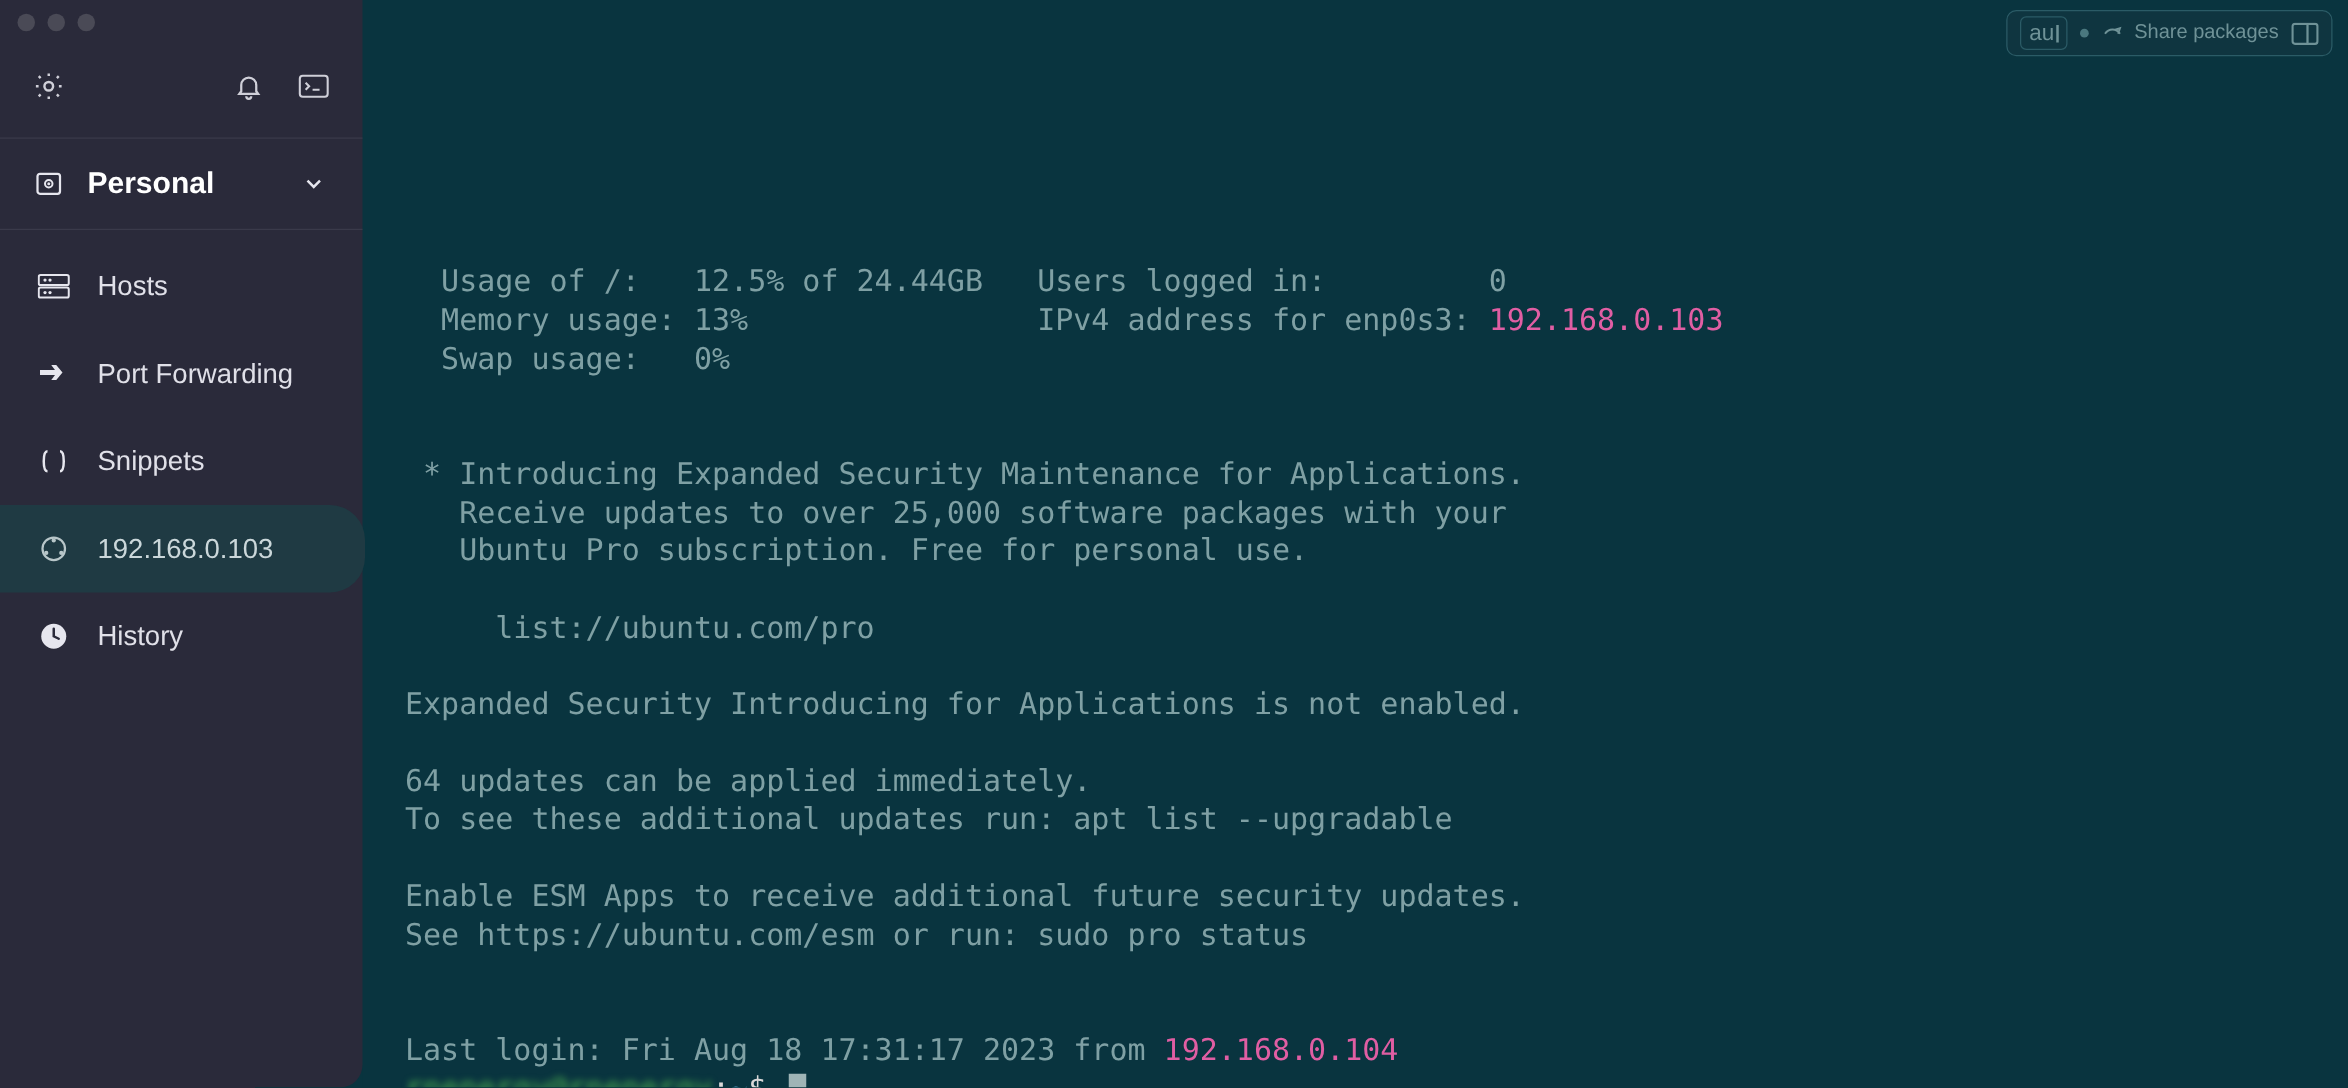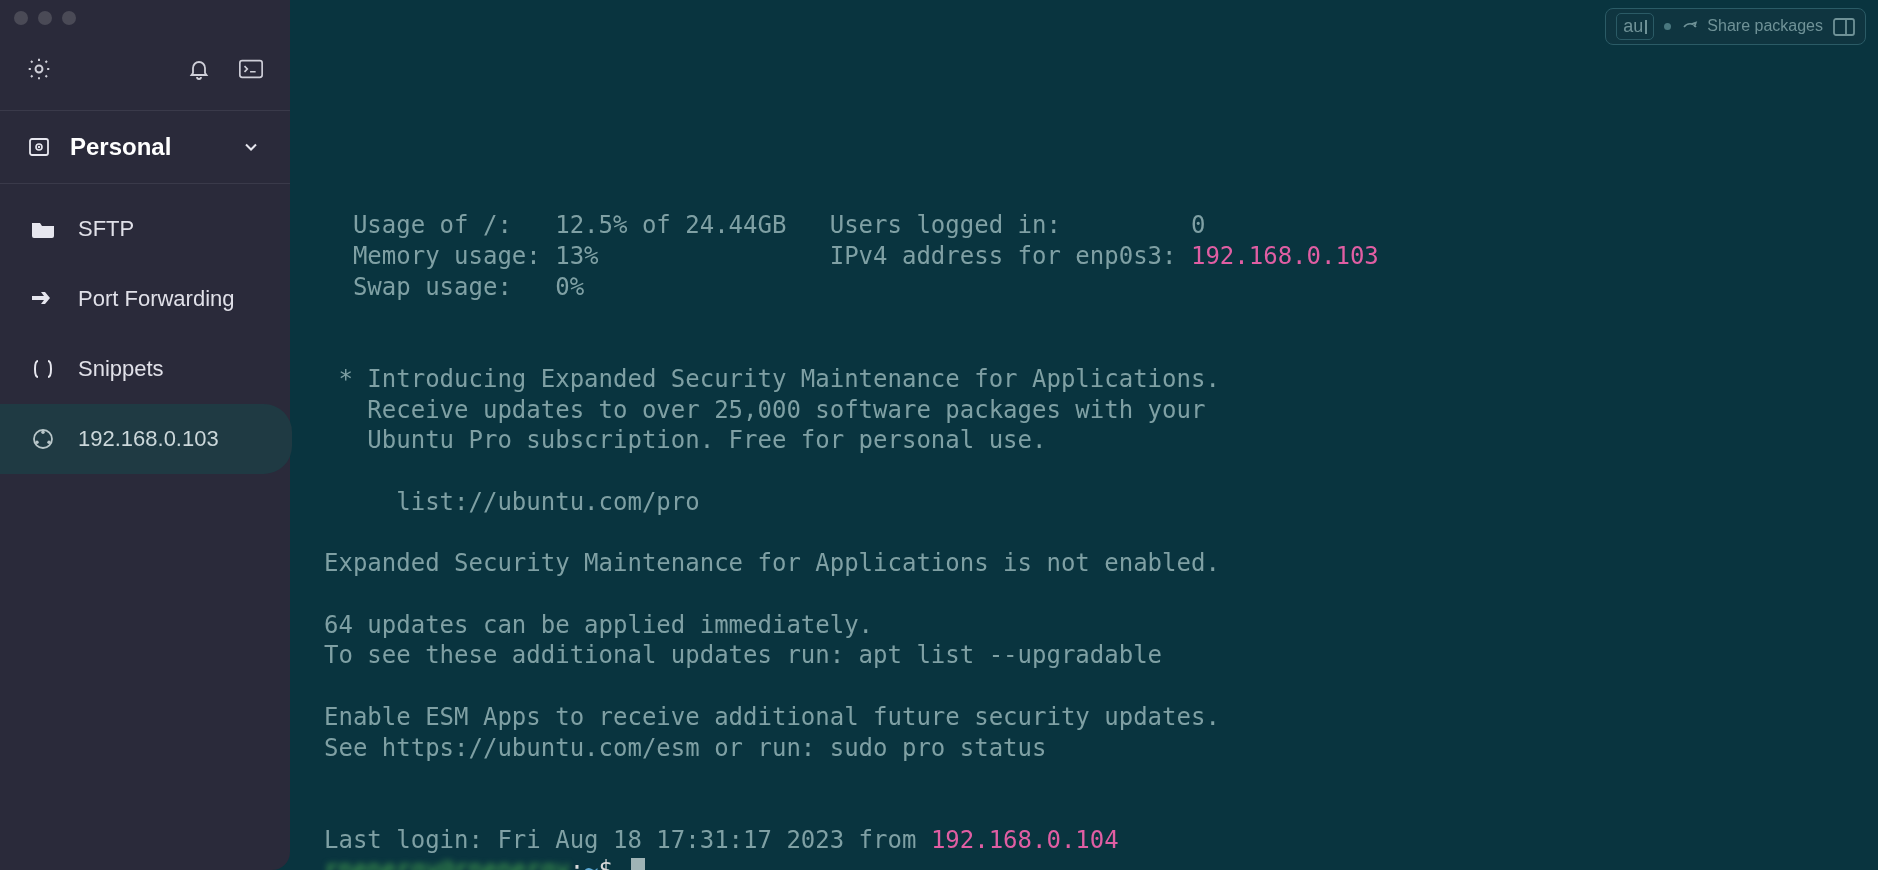--- a/index.html
+++ b/index.html
@@ -146,29 +146,34 @@
       <span>Personal</span>
     </div>
     <span class="icon">
       <svg width="20" height="20" viewBox="0 0 24 24" fill="none" stroke="#e6e6ee" stroke-width="2.4">
         <path d="M6 9l6 6 6-6"></path>
       </svg>
     </span>
   </div>
 
   <div class="nav-section">
-
     <div class="nav-item">
       <span class="icon">
         <svg width="26" height="22" viewBox="0 0 26 22" fill="#e6e6ee">
-          <path d="M2 5h8l2 3h12v10a2 2 0 0 1-2 2H4a2 2 0 0 1-2-2V5z"></path>
-        </svg>
-      </span>
-      <span>SFTP</span>
-    </div>
+          <rect x="1" y="2" width="24" height="8" rx="1.5" fill="none" stroke="#e6e6ee" stroke-width="1.6"></rect>
+          <rect x="1" y="12" width="24" height="8" rx="1.5" fill="none" stroke="#e6e6ee" stroke-width="1.6"></rect>
+          <circle cx="6" cy="6" r="1.3"></circle>
+            <circle cx="10" cy="6" r="1.3"></circle>
+          <circle cx="6" cy="16" r="1.3"></circle>
+            <circle cx="10" cy="16" r="1.3"></circle>
+        </svg>
+      </span>
+      <span>Hosts</span>
+    </div>
+
 
     <div class="nav-item">
       <span class="icon">
         <svg width="26" height="22" viewBox="0 0 26 22" fill="#e6e6ee">
           <path d="M2 8h12l-3-4h4l5 6-5 6h-4l3-4H2z"></path>
         </svg>
       </span>
       <span>Port Forwarding</span>
     </div>
 
@@ -186,20 +191,29 @@
         <svg width="24" height="24" viewBox="0 0 24 24" fill="none" stroke="#b8c6c9" stroke-width="1.8">
           <circle cx="12" cy="12" r="9"></circle>
           <circle cx="12" cy="5.3" r="1.7" fill="#b8c6c9" stroke="none"></circle>
           <circle cx="18" cy="15.3" r="1.7" fill="#b8c6c9" stroke="none"></circle>
           <circle cx="6" cy="15.3" r="1.7" fill="#b8c6c9" stroke="none"></circle>
         </svg>
       </span>
       <span>192.168.0.103</span>
     </div>
 
+    <div class="nav-item">
+      <span class="icon">
+        <svg width="24" height="24" viewBox="0 0 24 24" fill="#e6e6ee">
+          <circle cx="12" cy="12" r="10"></circle>
+          <path d="M12 6v6l4 2" stroke="#2a2a3a" stroke-width="2" fill="none" stroke-linecap="round"></path>
+        </svg>
+      </span>
+      <span>History</span>
+    </div>
   </div>
 </div>
 
 <div class="terminal">
 
   <div class="topbar-right">
     <div class="aubox">
       <span>au</span>
       <span class="mini-cursor"></span>
     </div>
@@ -225,21 +239,21 @@
 <span class="term-line"><span>  Memory usage: 13%                IPv4 address for enp0s3: </span><span class="hl-ip">192.168.0.103</span></span>
 <span class="term-line">  Swap usage:   0%</span>
 <span class="term-line"></span>
 <span class="term-line"></span>
 <span class="term-line"> * Introducing Expanded Security Maintenance for Applications.</span>
 <span class="term-line">   Receive updates to over 25,000 software packages with your</span>
 <span class="term-line">   Ubuntu Pro subscription. Free for personal use.</span>
 <span class="term-line"></span>
 <span class="term-line">     list://ubuntu.com/pro</span>
 <span class="term-line"></span>
-<span class="term-line">Expanded Security Maintenance for Applications is not enabled.</span>
+<span class="term-line">Expanded Security Introducing for Applications is not enabled.</span>
 <span class="term-line"></span>
 <span class="term-line">64 updates can be applied immediately.</span>
 <span class="term-line">To see these additional updates run: apt list --upgradable</span>
 <span class="term-line"></span>
 <span class="term-line">Enable ESM Apps to receive additional future security updates.</span>
 <span class="term-line">See https://ubuntu.com/esm or run: sudo pro status</span>
 <span class="term-line"></span>
 <span class="term-line"></span>
 <span class="term-line"><span>Last login: Fri Aug 18 17:31:17 2023 from </span><span class="hl-ip">192.168.0.104</span></span>
 <span class="term-line"><span class="prompt-user">rnenergy@rnenergy</span><span class="prompt-sep">:</span><span class="prompt-path">~</span><span class="prompt-dollar">$</span> <span class="cursor-block"></span></span>

